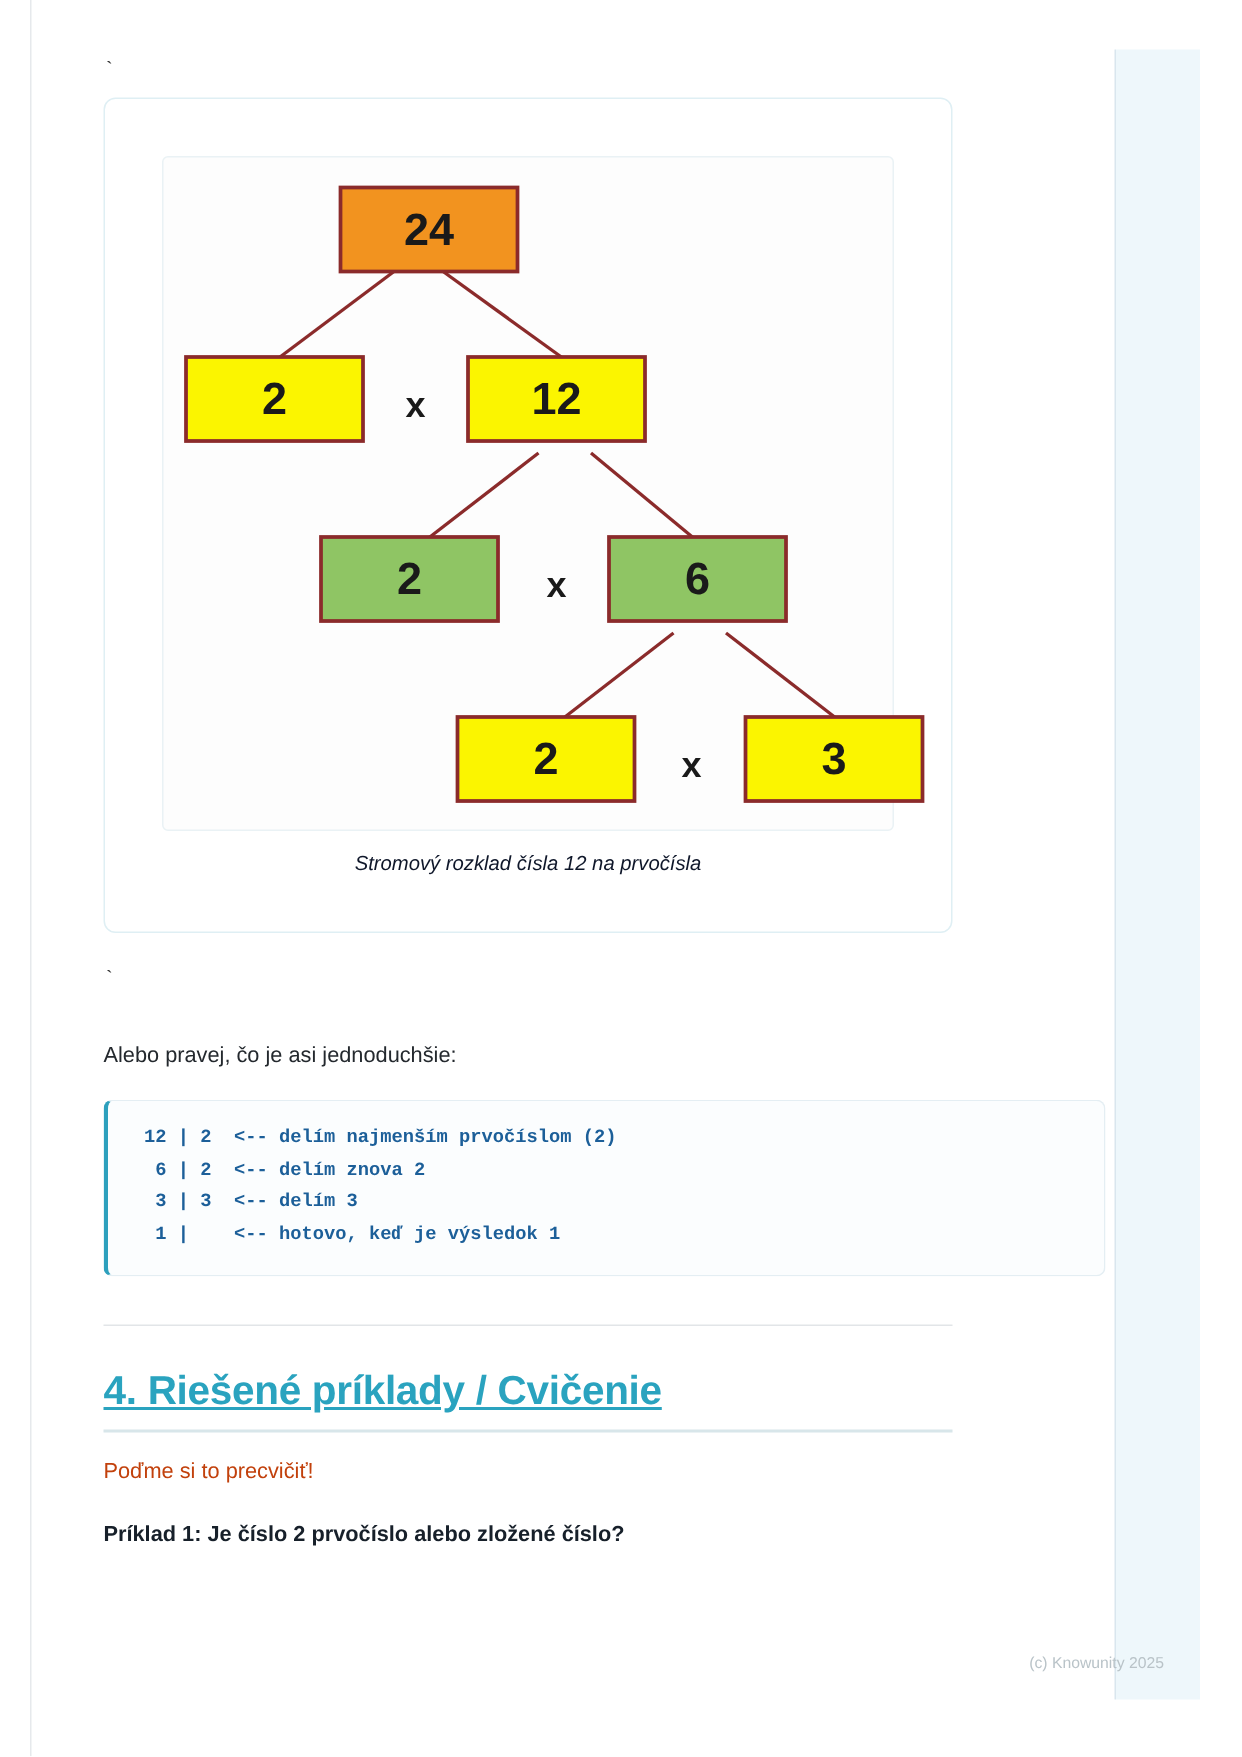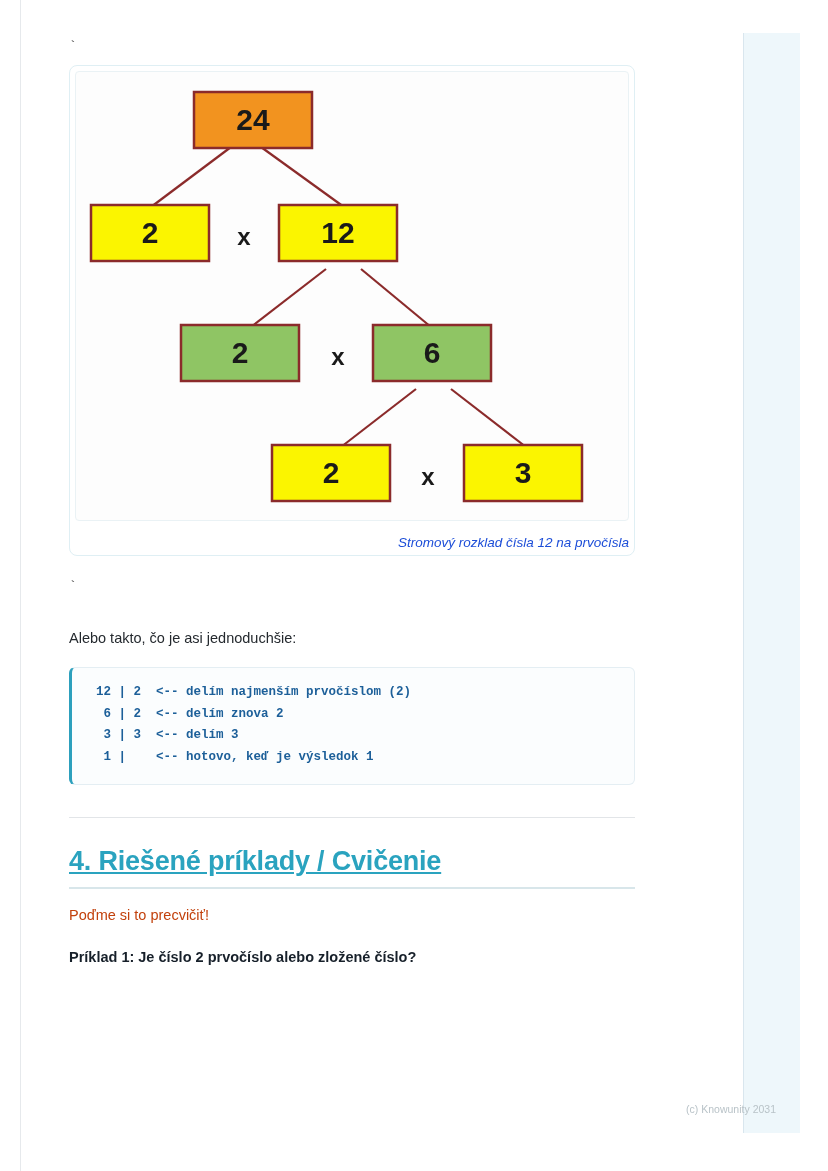--- a/index.html
+++ b/index.html
@@ -59,50 +59,50 @@
   .tick.first { margin-top: 40px; }
   .tick.second { margin-top: 24px; }
 
   
   .figure-card {
     margin-top: 12px;
     width: 566px;
     border: 1px solid #dfeff4;
     border-radius: 8px;
     background: #ffffff;
-    padding: 5px;
+    padding: 38px;
   }
   .figure-inner {
     border: 1px solid #eaf2f5;
     border-radius: 4px;
     background: #fdfdfd;
     height: 450px;
     position: relative;
   }
   .figure-caption {
     margin-top: 14px;
-    text-align: right;
+    text-align: center;
     font-size: 13.5px;
     font-style: italic;
-    color: #1d4ed8;
+    color: #0f172a;
   }
 
   svg.tree { display: block; }
 
   .para {
     margin-top: 34px;
     font-size: 14.5px;
     color: #24292e;
     line-height: 1.55;
   }
 
   
   .codeblock {
     margin-top: 18px;
-    width: 566px;
+    width: 668px;
     background: #fbfdfe;
     border: 1px solid #e4eef3;
     border-radius: 6px;
     border-left: 3px solid #2da0bd;
     padding: 14px 18px 16px 24px;
   }
   .codeblock pre {
     margin: 0;
     font-family: "Liberation Mono", monospace;
     font-size: 12.5px;
@@ -216,34 +216,34 @@
             <rect x="388" y="373" width="118" height="56" fill="#fbf500" stroke="#8b2b2b" stroke-width="2.5"></rect>
             <text x="447" y="411" font-family="Liberation Sans, sans-serif" font-size="30" font-weight="bold" fill="#1a1a1a" text-anchor="middle">3</text>
           </g>
         </svg>
       </div>
       <div class="figure-caption">Stromový rozklad čísla 12 na prvočísla</div>
     </div>
 
     <div class="tick second">`</div>
 
-    <p class="para">Alebo takto, čo je asi jednoduchšie:</p>
+    <p class="para">Alebo pravej, čo je asi jednoduchšie:</p>
 
     <div class="codeblock">
       <pre>12 | 2  &lt;-- delím najmenším prvočíslom (2)
  6 | 2  &lt;-- delím znova 2
  3 | 3  &lt;-- delím 3
  1 |    &lt;-- hotovo, keď je výsledok 1</pre>
     </div>
 
 
     <div class="hr"></div>
 
     <h2 class="section-title">4. Riešené príklady / Cvičenie</h2>
     <div class="title-underline"></div>
 
     <p class="para-small">Poďme si to precvičiť!</p>
 
     <p class="para-bold">Príklad 1: Je číslo 2 prvočíslo alebo zložené číslo?</p>
   </div>
 
-  <div class="copyright">(c) Knowunity 2031</div>
+  <div class="copyright">(c) Knowunity 2025</div>
 </div>
 
 </body></html>

